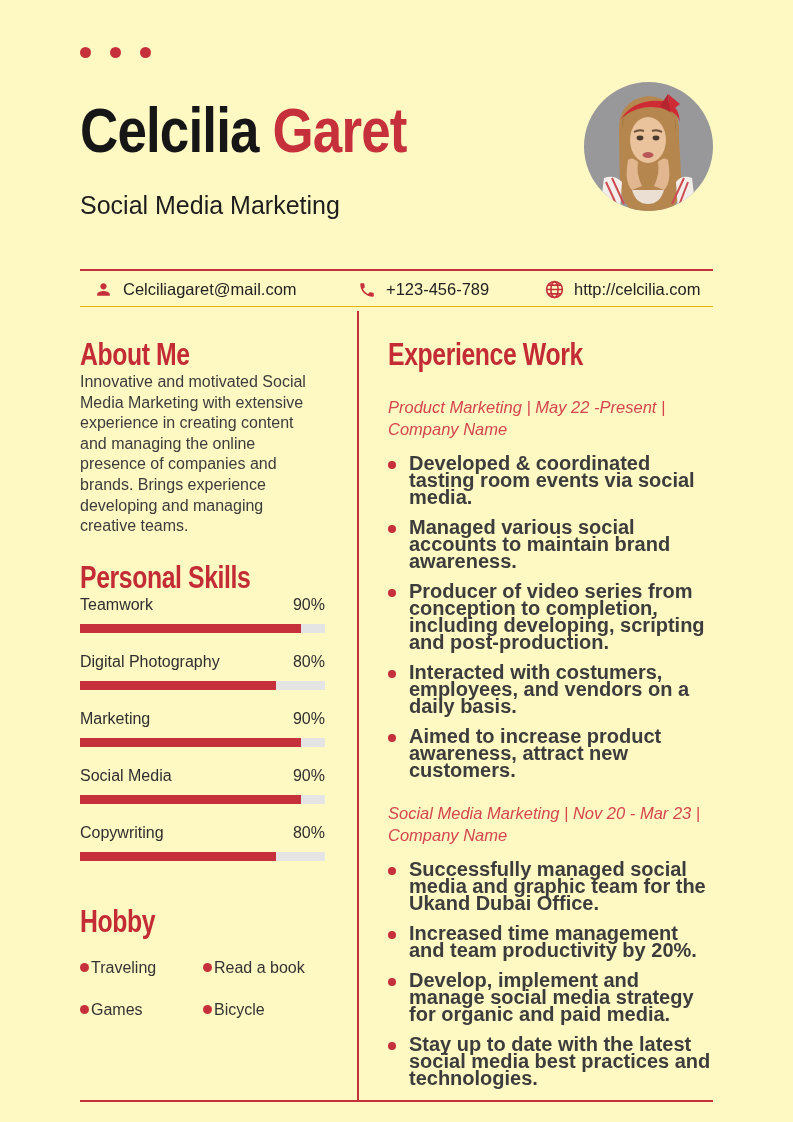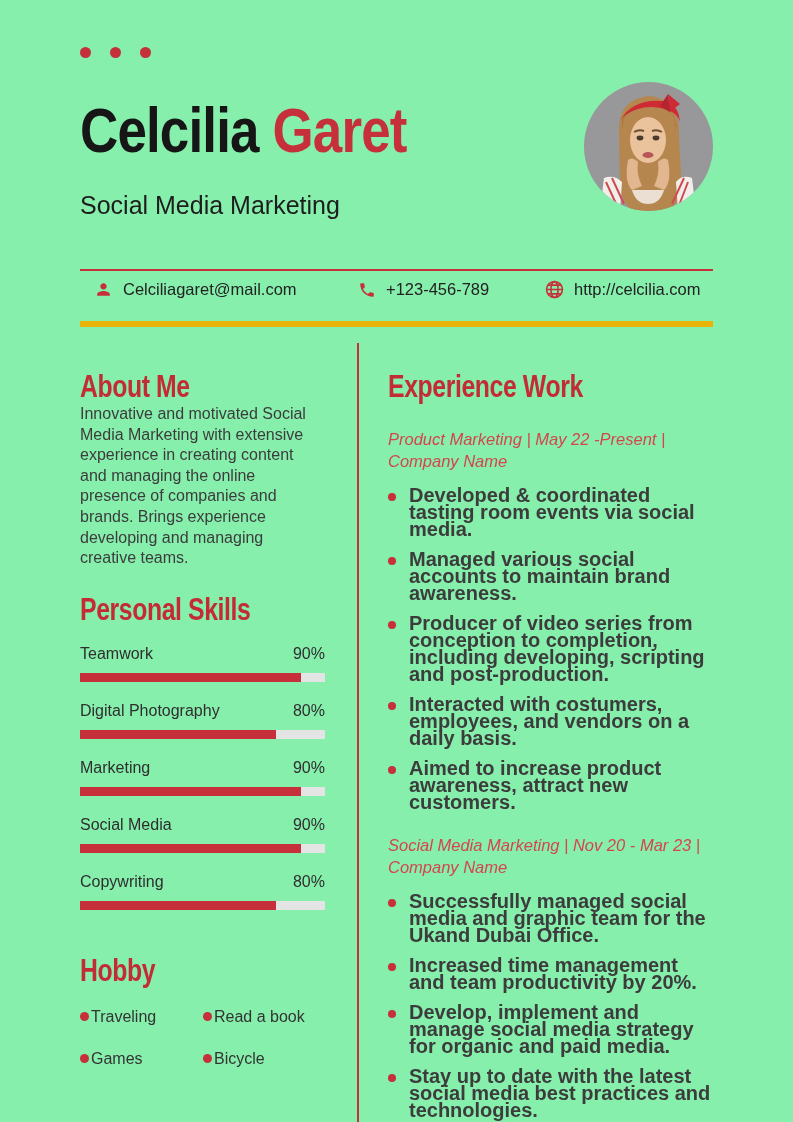--- a/index.html
+++ b/index.html
@@ -1,57 +1,57 @@
 <!DOCTYPE html>
 <html><head>
 <meta charset="utf-8">
 <style>
   * { margin:0; padding:0; box-sizing:border-box; }
   html,body { background:#ffffff; }
   body { font-family:"Liberation Sans", sans-serif; }
-  .page { position:relative; width:793px; height:1122px; background:#86efac; overflow:hidden; }
+  .page { position:relative; width:793px; height:1122px; background:#fef9c3; overflow:hidden; }
 
   
   .dots { position:absolute; top:47px; left:80px; display:flex; gap:19px; }
   .dot { width:11px; height:11px; border-radius:50%; background:#c5303a; }
 
   
   header { display:flex; justify-content:space-between; align-items:flex-start;
            padding:97px 80px 0 80px; }
   .name { font-size:63px; font-weight:800; line-height:66px; letter-spacing:-1px;
           white-space:nowrap; display:inline-block; transform:scaleX(0.84); transform-origin:left; }
   .name-black { color:#161616; }
   .name-red { color:#c5303a; }
   .subtitle { margin-top:27px; font-size:25px; line-height:30px; color:#1d1d1d; }
   .avatar { width:129px; height:129px; margin-top:-15px; flex:0 0 129px; }
 
   
-  .contact-bar { margin:49px 80px 16px 80px; border-top:2px solid #c5303a; border-bottom:6px solid #eab308;
-                 display:flex; align-items:center; padding:9px 0 22px 14px; }
+  .contact-bar { margin:49px 80px 4px 80px; border-top:2px solid #c5303a; border-bottom:1px solid #eab308;
+                 display:flex; align-items:center; padding:9px 0 7px 14px; }
   .contact-item { display:flex; align-items:center; gap:10px; font-size:16.5px; color:#222222; }
   .contact-item.c1 { flex:0 0 264px; }
   .contact-item.c2 { flex:0 0 187px; }
   .contact-item svg { flex:0 0 auto; }
 
   
   .columns { margin:0 80px; display:flex; min-height:740px; }
   .col-left { width:277px; padding-right:32px; }
   .v-divider { width:2px; background:#c5303a; }
   .col-right { flex:1; padding-left:29px; }
 
   .section-heading { color:#c32b35; font-size:31px; font-weight:800; line-height:34px;
                      letter-spacing:-0.5px; white-space:nowrap; display:inline-block;
                      transform:scaleX(0.8); transform-origin:left; }
   .h-about, .h-exp { margin-top:27px; }
   .h-skills { margin-top:24px; }
   .h-hobby { margin-top:25px; }
 
   .about-text { font-size:16px; line-height:20.6px; color:#3c3c3c; white-space:pre-line; }
 
-  .skills-list { margin-top:17px; }
+  .skills-list { }
   .skill { margin-bottom:19px; }
   .skill-row { display:flex; justify-content:space-between; font-size:16px; color:#2e2e2e; line-height:20px; }
   .track { margin-top:9px; height:9px; background:#e4e4e4; }
   .fill { height:9px; background:#c5303a; }
 
   .hobby-grid { margin-top:20px; display:grid; grid-template-columns:123px auto; row-gap:24px; }
   .hobby-item { display:flex; align-items:center; gap:2px; font-size:16px; color:#333333; }
   .h-dot { width:9px; height:9px; border-radius:50%; background:#c5303a; flex:0 0 9px; }
 
   .job-title { margin-top:25px; font-size:16.5px; font-style:italic; line-height:21.5px;

